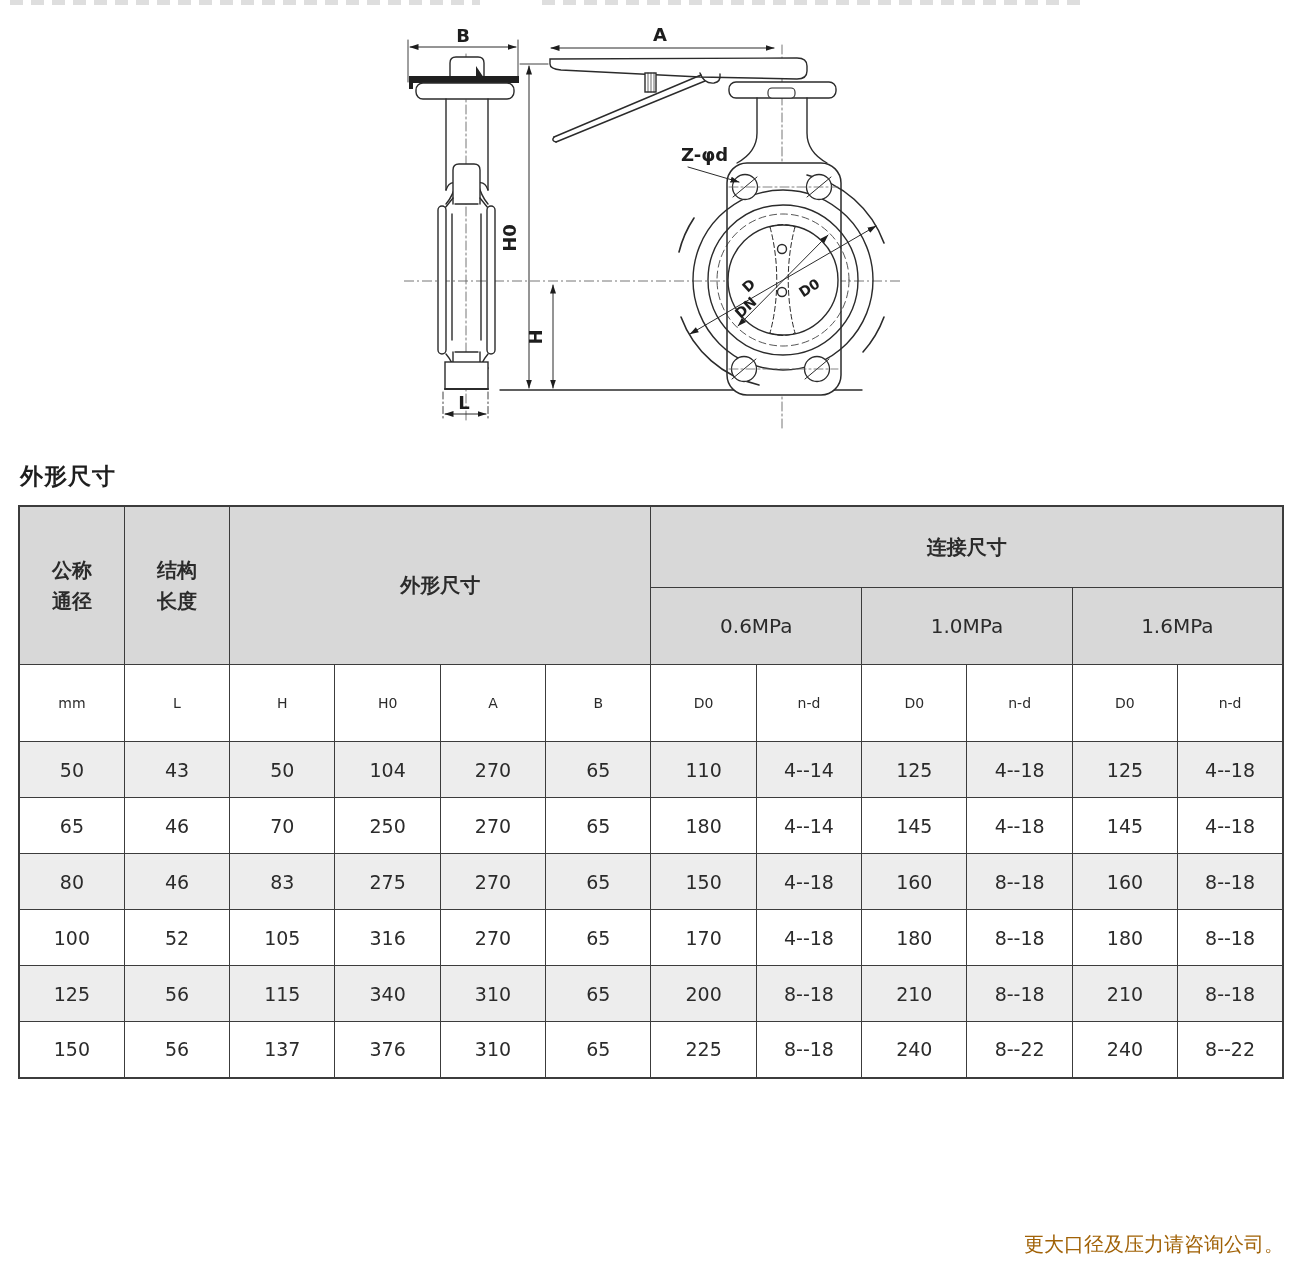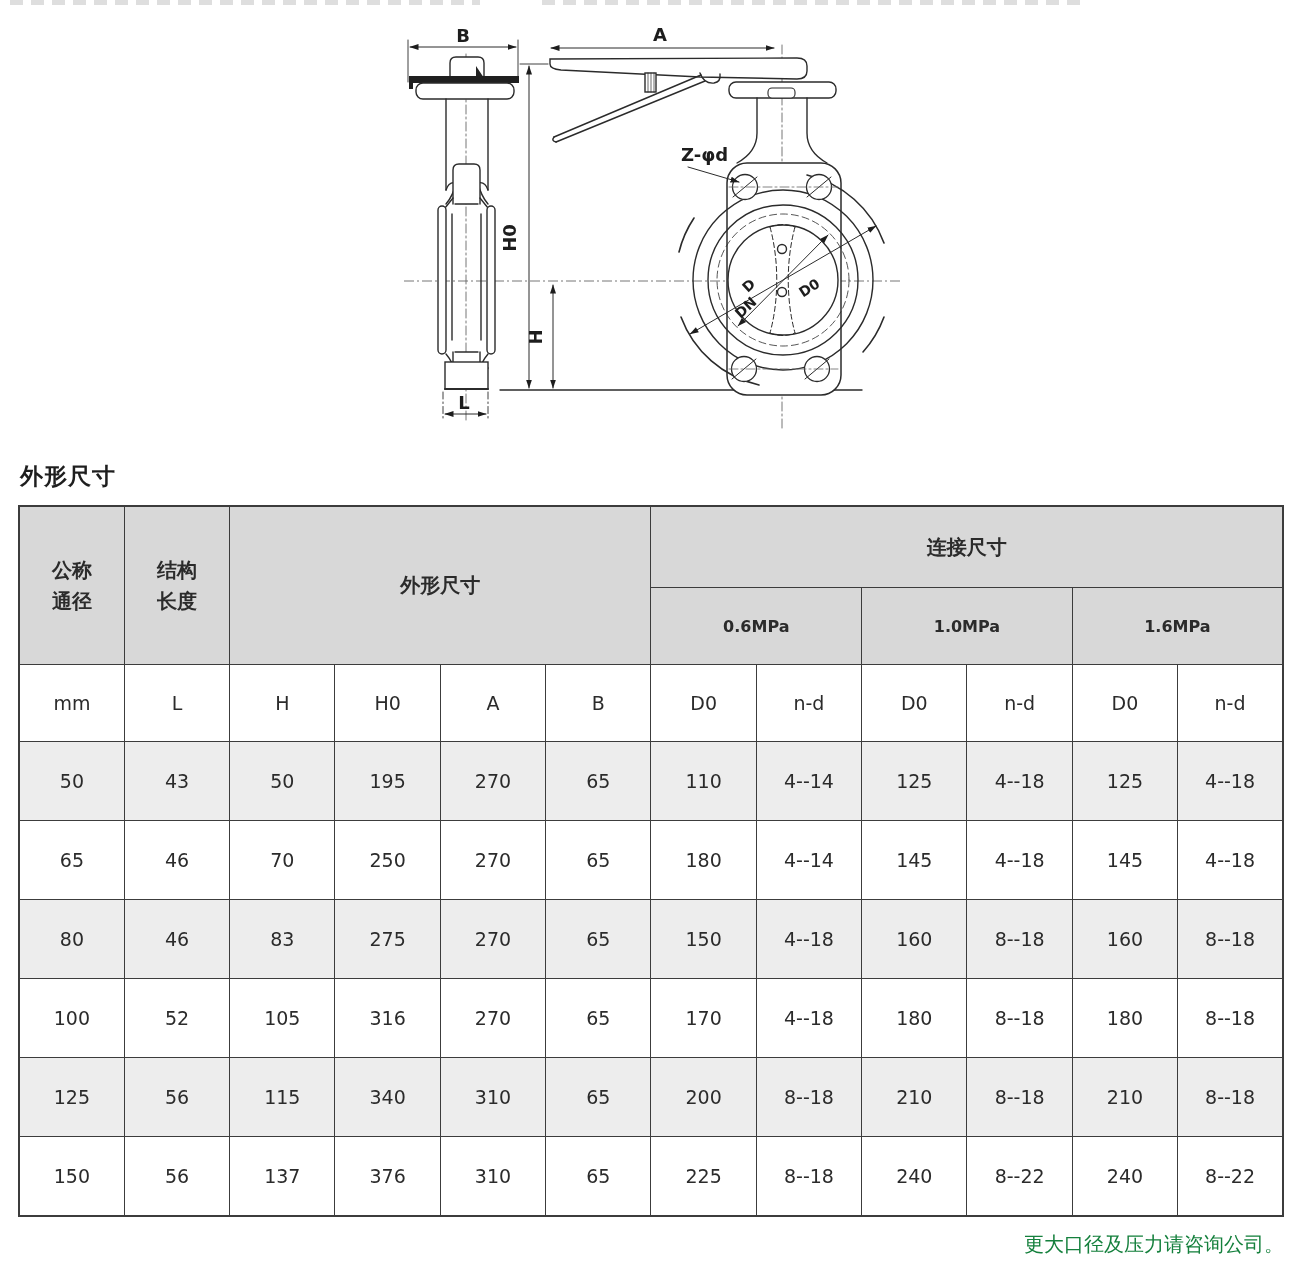--- a/index.html
+++ b/index.html
@@ -30,27 +30,27 @@
     position:absolute;left:18px;top:505px;width:1266px;
     border-collapse:collapse;table-layout:fixed;text-align:center;
     border:2px solid var(--table-border);
   }
   .dim-table th,.dim-table td{
     border:1.5px solid var(--table-border);
     font-weight:normal;padding:0;vertical-align:middle;
     font-size:19px;color:#2b2b2b;
   }
   .dim-table thead tr.h1 th{height:80px;background:var(--header-bg);font-size:20px;font-weight:bold;}
-  .dim-table thead tr.h2 th{height:76px;background:var(--header-bg);font-size:16px;font-weight:bold;}
-  .dim-table thead tr.units th{height:76px;background:#ffffff;font-size:19px;}
+  .dim-table thead tr.h2 th{height:76px;background:var(--header-bg);font-size:20px;}
+  .dim-table thead tr.units th{height:76px;background:#ffffff;font-size:14px;}
   .dim-table thead th.twolines span{display:block;line-height:1.55;}
-  .dim-table tbody tr{height:79px;background:#ffffff;}
+  .dim-table tbody tr{height:56px;background:#ffffff;}
   .dim-table tbody tr:nth-child(odd){background:var(--row-stripe);}
 
-  .footer-note{position:absolute;left:18px;top:1231px;width:1266px;text-align:right;font-size:20px;color:#15803d;}
+  .footer-note{position:absolute;left:18px;top:1231px;width:1266px;text-align:right;font-size:20px;color:#a16207;}
 
   svg text{font-family:"DejaVu Sans","Liberation Sans",sans-serif;fill:#1d1d1d;}
   svg .dim{font-size:18px;font-weight:bold;}
   svg .dimsmall{font-size:14px;font-weight:bold;}
 </style>
 </head>
 <body>
 
 <div class="top-strip">
   <span class="seg1"></span>
@@ -221,21 +221,21 @@
       <th>n-d</th>
       <th>D0</th>
       <th>n-d</th>
     </tr>
   </thead>
   <tbody>
     <tr>
       <td>50</td>
       <td>43</td>
       <td>50</td>
-      <td>195</td>
+      <td>104</td>
       <td>270</td>
       <td>65</td>
       <td>110</td>
       <td>4--14</td>
       <td>125</td>
       <td>4--18</td>
       <td>125</td>
       <td>4--18</td>
     </tr>
     <tr>

